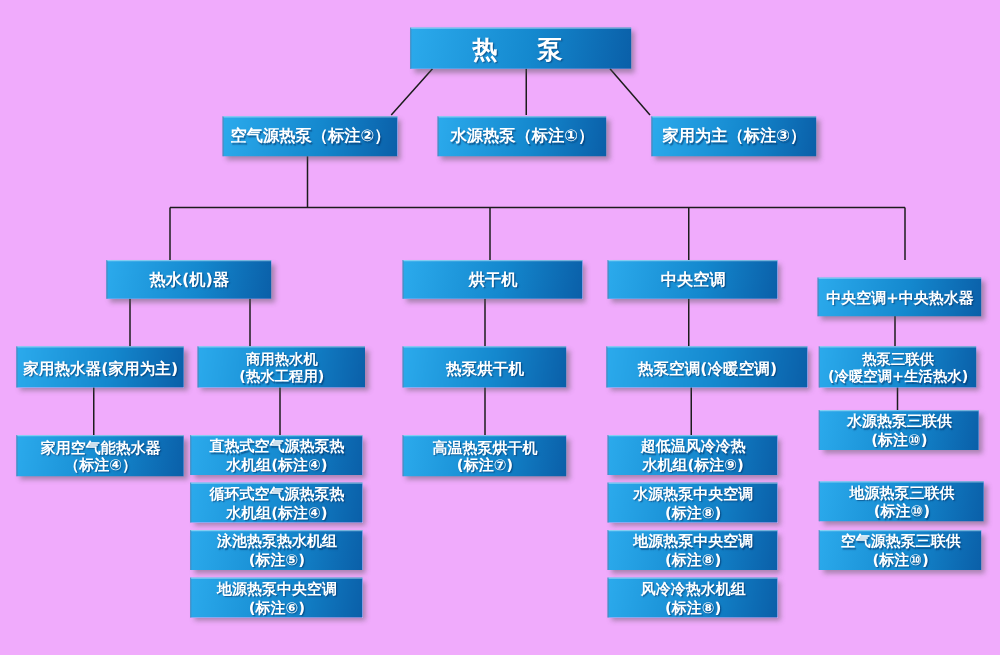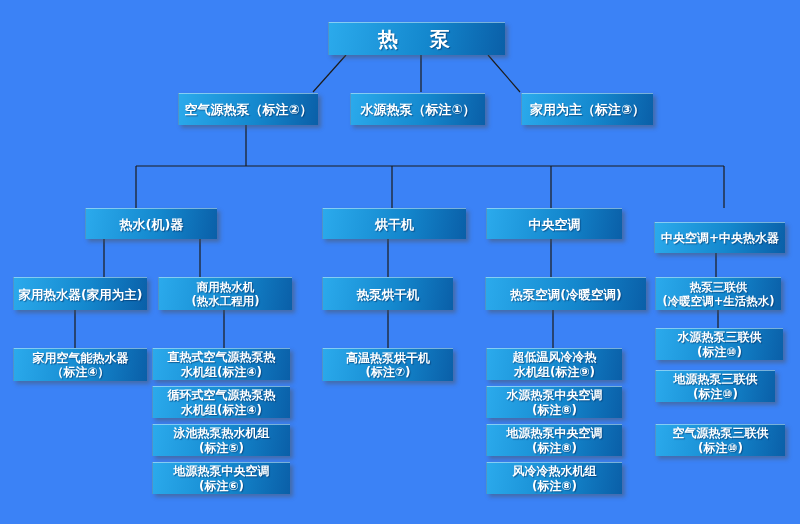--- a/index.html
+++ b/index.html
@@ -1,17 +1,17 @@
 <!DOCTYPE html>
 <html><head>
 <meta charset="utf-8">
 <style>
   html,body{margin:0;padding:0;background:#ffffff;}
   .canvas{
-    position:relative;width:800px;height:524px;background:#3b82f6;overflow:hidden;
+    position:relative;width:800px;height:524px;background:#f0abfc;overflow:hidden;
     font-family:"DejaVu Sans",sans-serif;
   }
   .wires{position:absolute;left:0;top:0;z-index:1;}
   .wires line{stroke:#1c1c1c;stroke-width:1.2;}
   .node{
     position:absolute;z-index:2;box-sizing:border-box;
     display:flex;align-items:center;justify-content:center;text-align:center;
     color:#ffffff;font-weight:bold;white-space:pre-line;
     background:linear-gradient(100deg,#2BAAEC 0%,#1488CE 55%,#0A5FA8 100%);
     border-top:1px solid rgba(210,240,255,0.55);
@@ -97,18 +97,18 @@
 水机组(标注⑨)</div>
   <div class="node lv5" style="left:486px;top:386px;width:136px;height:32px">水源热泵中央空调
 (标注⑧)</div>
   <div class="node lv5" style="left:486px;top:424px;width:136px;height:32px">地源热泵中央空调
 (标注⑧)</div>
   <div class="node lv5" style="left:486px;top:462px;width:136px;height:32px">风冷冷热水机组
 (标注⑧)</div>
 
   <div class="node lv5" style="left:655px;top:328px;width:128px;height:32px">水源热泵三联供
 (标注⑩)</div>
-  <div class="node lv5" style="left:655px;top:370px;width:120px;height:32px">地源热泵三联供
+  <div class="node lv5" style="left:655px;top:385px;width:132px;height:32px">地源热泵三联供
 (标注⑩)</div>
   <div class="node lv5" style="left:655px;top:424px;width:130px;height:32px">空气源热泵三联供
 (标注⑩)</div>
 
 </div>
 
 </body></html>

